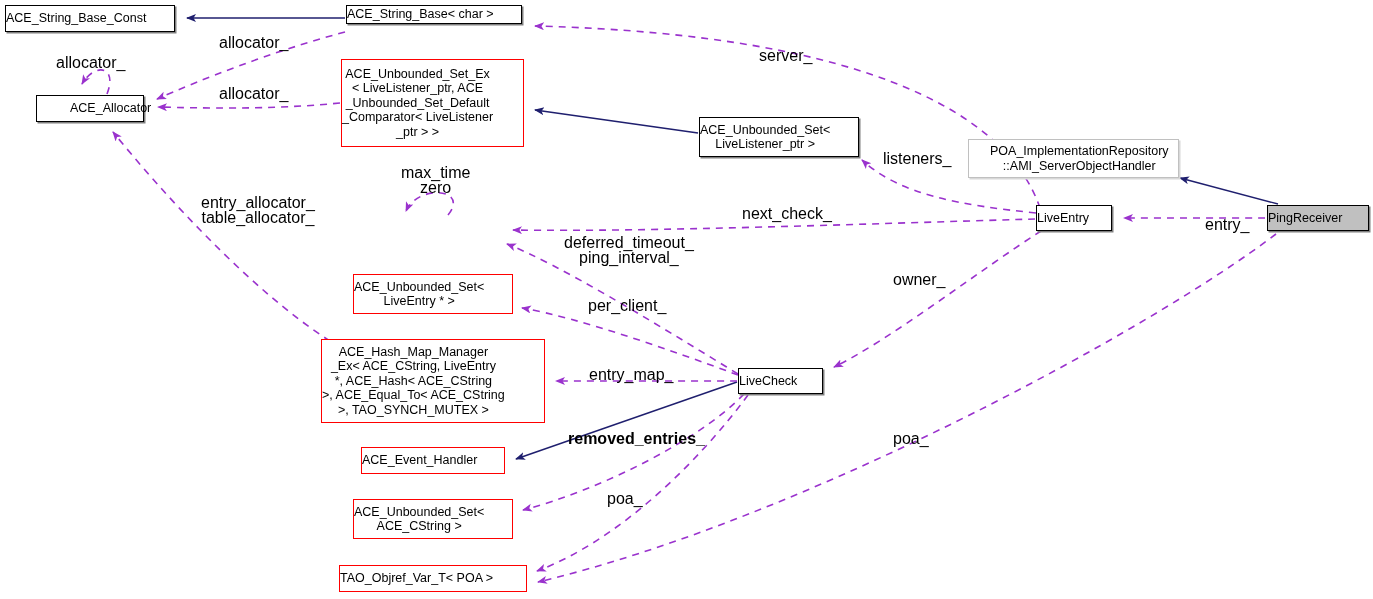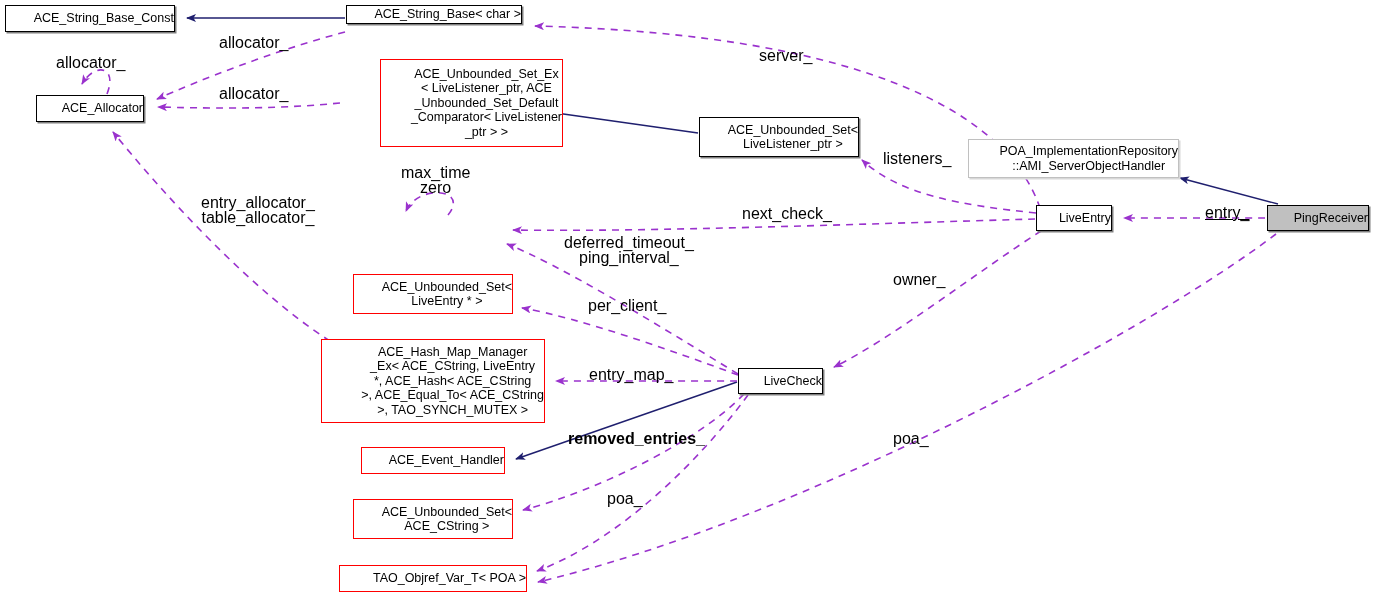--- a/index.html
+++ b/index.html
@@ -23,40 +23,41 @@
     left: 0;
     top: 0;
     width: 1373px;
     height: 599px;
   }
   .node {
     position: absolute;
     box-sizing: border-box;
     display: flex;
     align-items: center;
-    justify-content: flex-end;
+    justify-content: flex-start;
     text-align: center;
     background: #ffffff;
     font-size: 12.5px;
     line-height: 14.5px;
     color: #000000;
     white-space: pre-line;
     letter-spacing: 0px;
     z-index: 5;
   }
   .node.black {
     border: 1px solid #000000;
     box-shadow: 1.5px 1.5px 0 0 #808080;
   }
   .node.red {
     border: 1px solid #ff0000;
   }
   .node.gray {
     border: 1px solid #c0c0c0;
     box-shadow: 1.5px 1.5px 0 0 #d8d8d8;
+    padding-left: 21px;
   }
   .node.filled {
     background: #c0c0c0;
   }
   .edge-label {
     position: absolute;
     font-size: 16px;
     line-height: 14.5px;
     color: #000000;
     text-align: center;
@@ -128,21 +129,21 @@
   </div>
 
   <div class="node black" style="left:346px; top:5px; width:176px; height:19px;">
     <span>ACE_String_Base&lt; char &gt;</span>
   </div>
 
   <div class="node black" style="left:36px; top:95px; width:108px; height:27px;padding-left:33px;">
     <span>ACE_Allocator</span>
   </div>
 
-  <div class="node red" style="left:341px; top:59px; width:183px; height:88px;margin-left:39px;">
+  <div class="node red" style="left:341px; top:59px; width:183px; height:88px;">
     <span>ACE_Unbounded_Set_Ex
 &lt; LiveListener_ptr, ACE
 _Unbounded_Set_Default
 _Comparator&lt; LiveListener
 _ptr &gt; &gt;</span>
   </div>
 
   <div class="node black" style="left:699px; top:117px; width:160px; height:40px;">
     <span>ACE_Unbounded_Set&lt;
 LiveListener_ptr &gt;</span>
@@ -200,21 +201,21 @@
 
   <div class="edge-label" style="left:759px; top:49px;">server_</div>
 
   <div class="edge-label" style="left:883px; top:152px;">listeners_</div>
 
   <div class="edge-label" style="left:401px; top:166px;">max_time
 zero</div>
 
   <div class="edge-label" style="left:742px; top:207px;">next_check_</div>
 
-  <div class="edge-label" style="left:1205px; top:206px;text-decoration:underline;">entry_</div>
+  <div class="edge-label" style="left:1205px; top:218px;">entry_</div>
 
   <div class="edge-label" style="left:201px; top:196px;">entry_allocator_
 table_allocator_</div>
 
   <div class="edge-label" style="left:564px; top:236px;">deferred_timeout_
 ping_interval_</div>
 
   <div class="edge-label" style="left:893px; top:273px;">owner_</div>
 
   <div class="edge-label" style="left:588px; top:299px;">per_client_</div>

